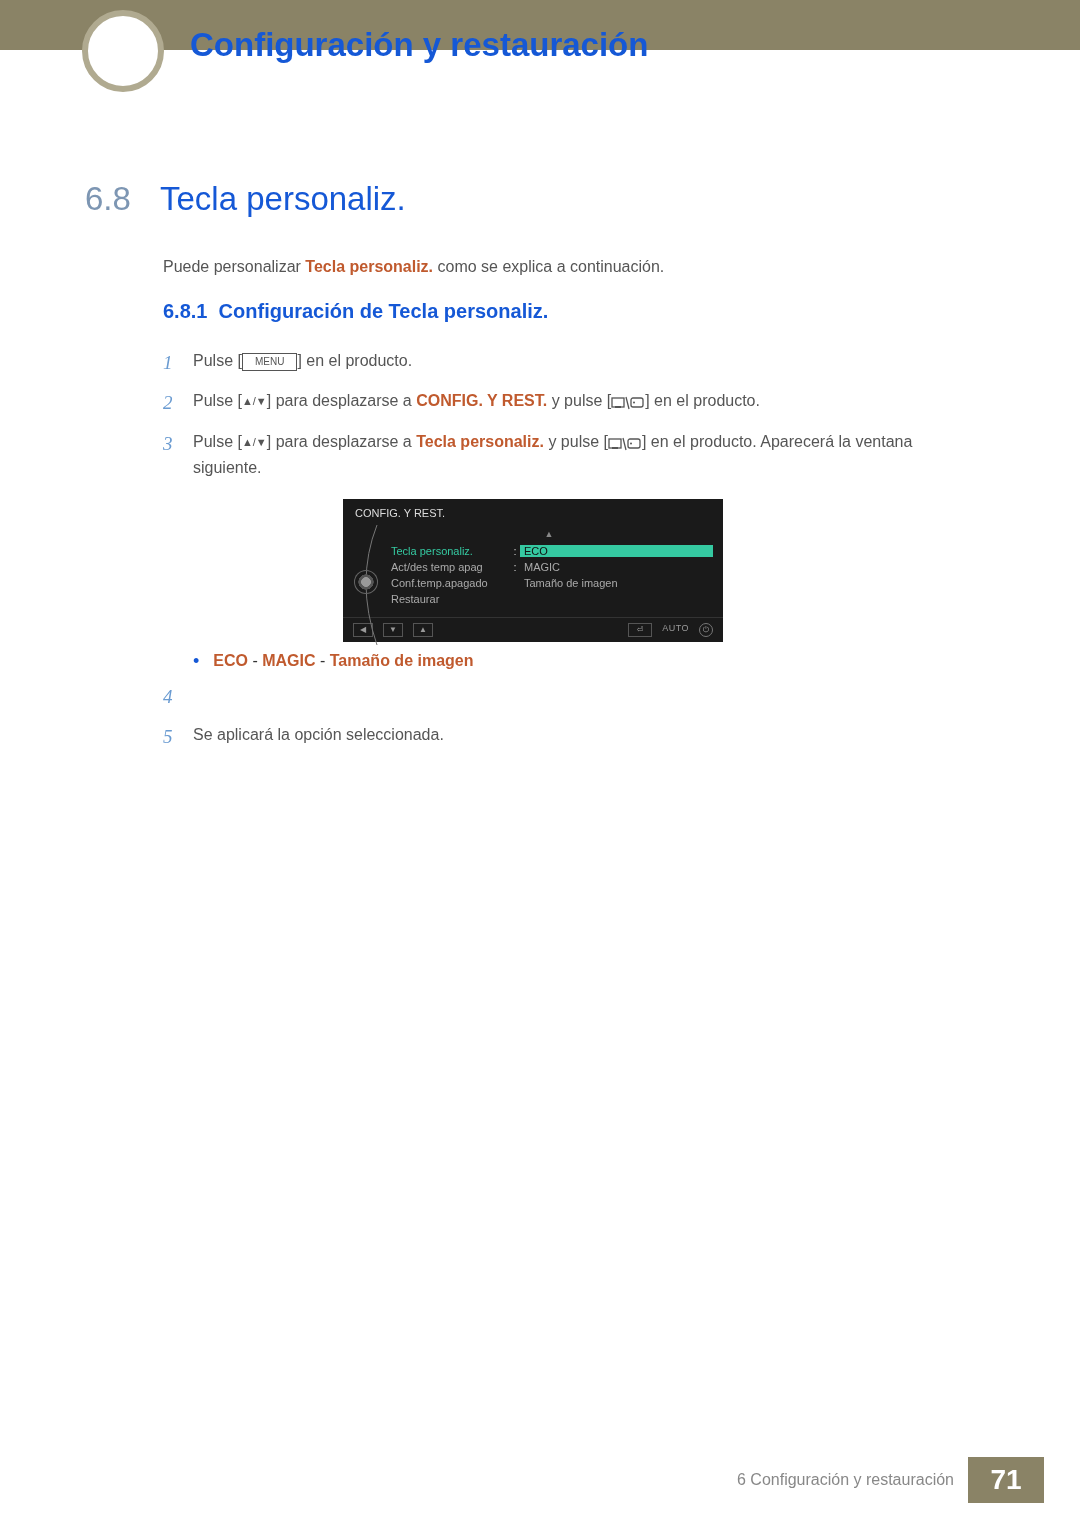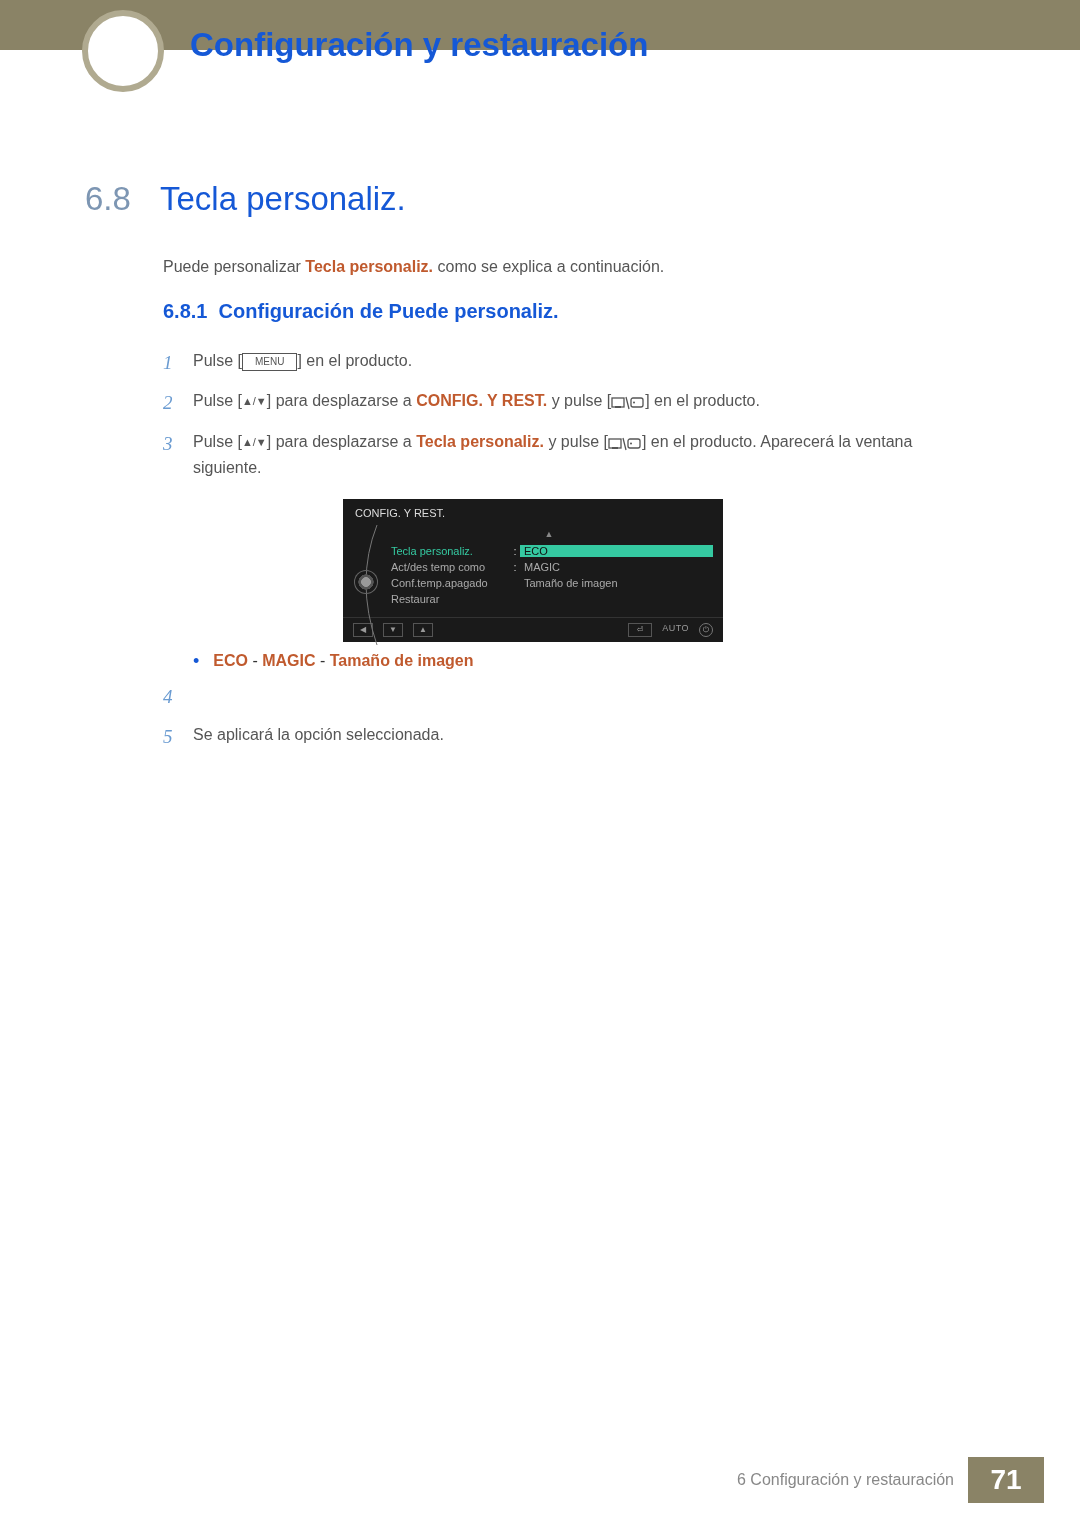--- a/index.html
+++ b/index.html
@@ -219,21 +219,21 @@
   <div class="section-heading">
     <div class="section-num">6.8</div>
     <div class="section-title">Tecla personaliz.</div>
   </div>
 
   <p class="intro-text">
     <span>Puede personalizar </span><strong>Tecla personaliz.</strong><span> como se explica a continuación.</span>
   </p>
 
   <div class="subsection-heading">
-    <span>6.8.1</span>&nbsp;&nbsp;<span>Configuración de Puede personaliz.</span>
+    <span>6.8.1</span>&nbsp;&nbsp;<span>Configuración de Tecla personaliz.</span>
   </div>
 
   <div class="steps">
 
     <div class="step">
       <div class="step-num">1</div>
       <div class="step-text">
         <span>Pulse [</span><span class="menu-box">MENU</span><span>] en el producto.</span>
       </div>
     </div>
@@ -274,21 +274,21 @@
           <div class="osd-gear"></div>
         </div>
         <div class="osd-menu">
           <div class="osd-uparrow">▲</div>
           <div class="osd-row active">
             <div class="label">Tecla personaliz.</div>
             <div class="colon">:</div>
             <div class="value">ECO</div>
           </div>
           <div class="osd-row">
-            <div class="label plain">Act/des temp como</div>
+            <div class="label plain">Act/des temp apag</div>
             <div class="colon">:</div>
             <div class="value plain">MAGIC</div>
           </div>
           <div class="osd-row">
             <div class="label plain">Conf.temp.apagado</div>
             <div class="colon"></div>
             <div class="value plain">Tamaño de imagen</div>
           </div>
           <div class="osd-row">
             <div class="label plain">Restaurar</div>

